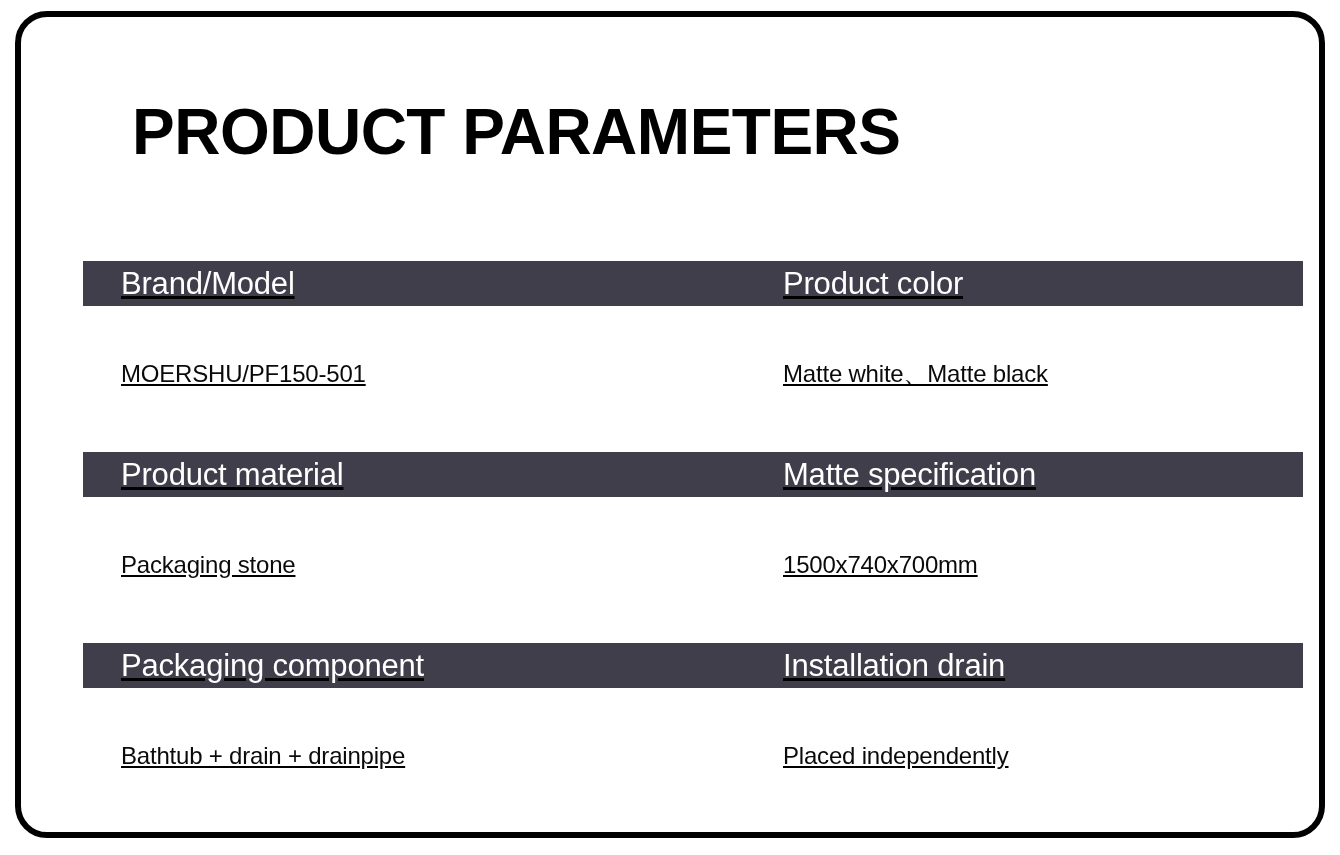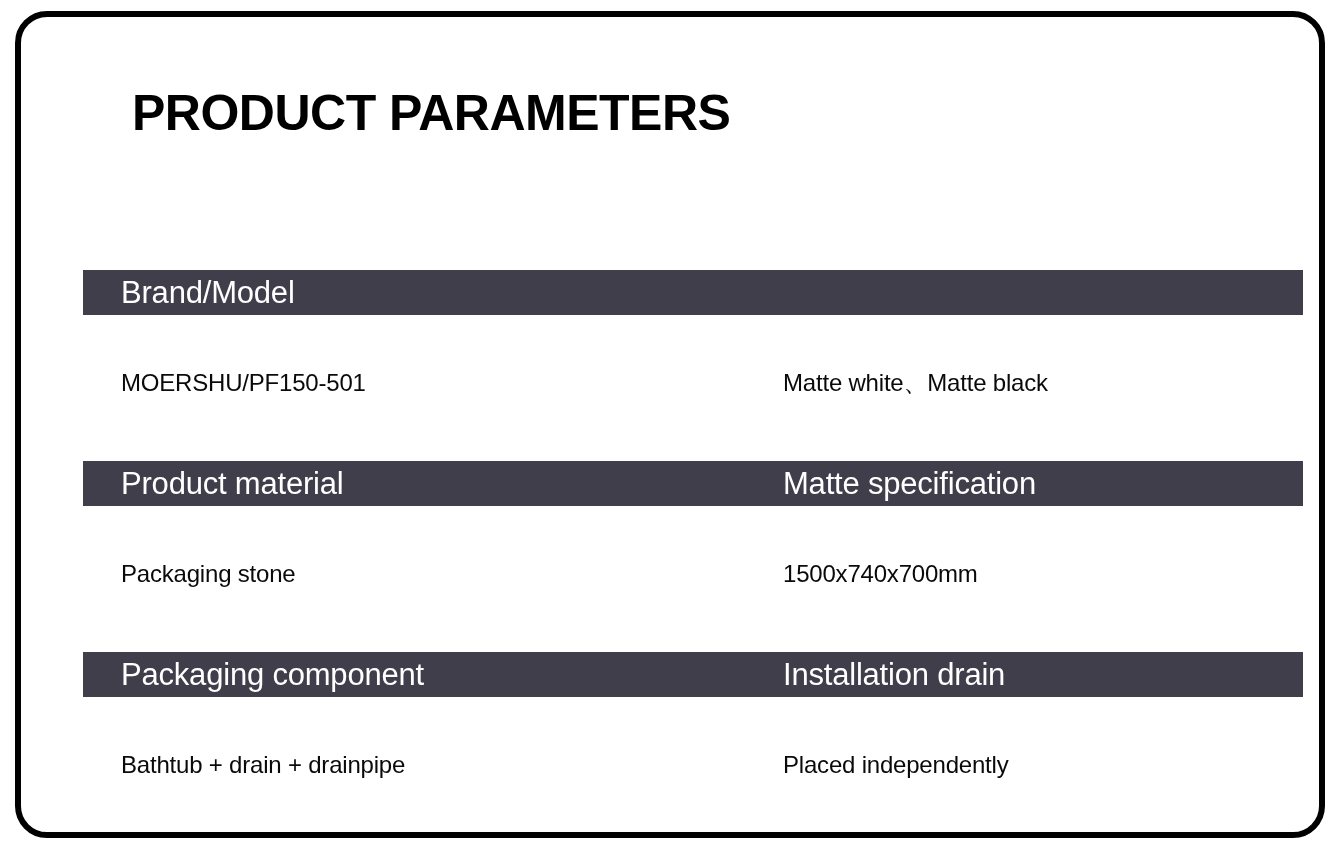--- a/index.html
+++ b/index.html
@@ -26,35 +26,36 @@
     box-sizing: border-box;
     border: 6px solid #000000;
     border-radius: 32px;
     background: #ffffff;
   }
 
   
   #page-title {
     position: absolute;
     left: 111px;
-    top: 70px;
-    font-size: 50px;
+    top: 82px;
+    font-size: 64px;
     font-weight: bold;
     color: #000000;
     letter-spacing: -0.5px;
     line-height: 1.05;
     white-space: nowrap;
   }
 
   
   #parameters-table {
     position: absolute;
     left: 62px;
-    top: 253px;
+    top: 244px;
     width: 1220px;
+    text-decoration: underline;
   }
 
   .param-group {
     width: 100%;
   }
   .param-group + .param-group {
     margin-top: 11px;
   }
 
   .param-header-row {
@@ -105,20 +106,21 @@
 
 <div id="card-frame">
 
   <div id="page-title">PRODUCT PARAMETERS</div>
 
   <div id="parameters-table">
 
     <div class="param-group">
       <div class="param-header-row">
         <div class="cell-left">Brand/Model</div>
+        <div class="cell-right">Product color</div>
       </div>
       <div class="param-value-row">
         <div class="cell-left">MOERSHU/PF150-501</div>
         <div class="cell-right">Matte white、Matte black</div>
       </div>
     </div>
 
     <div class="param-group">
       <div class="param-header-row">
         <div class="cell-left">Product material</div>

